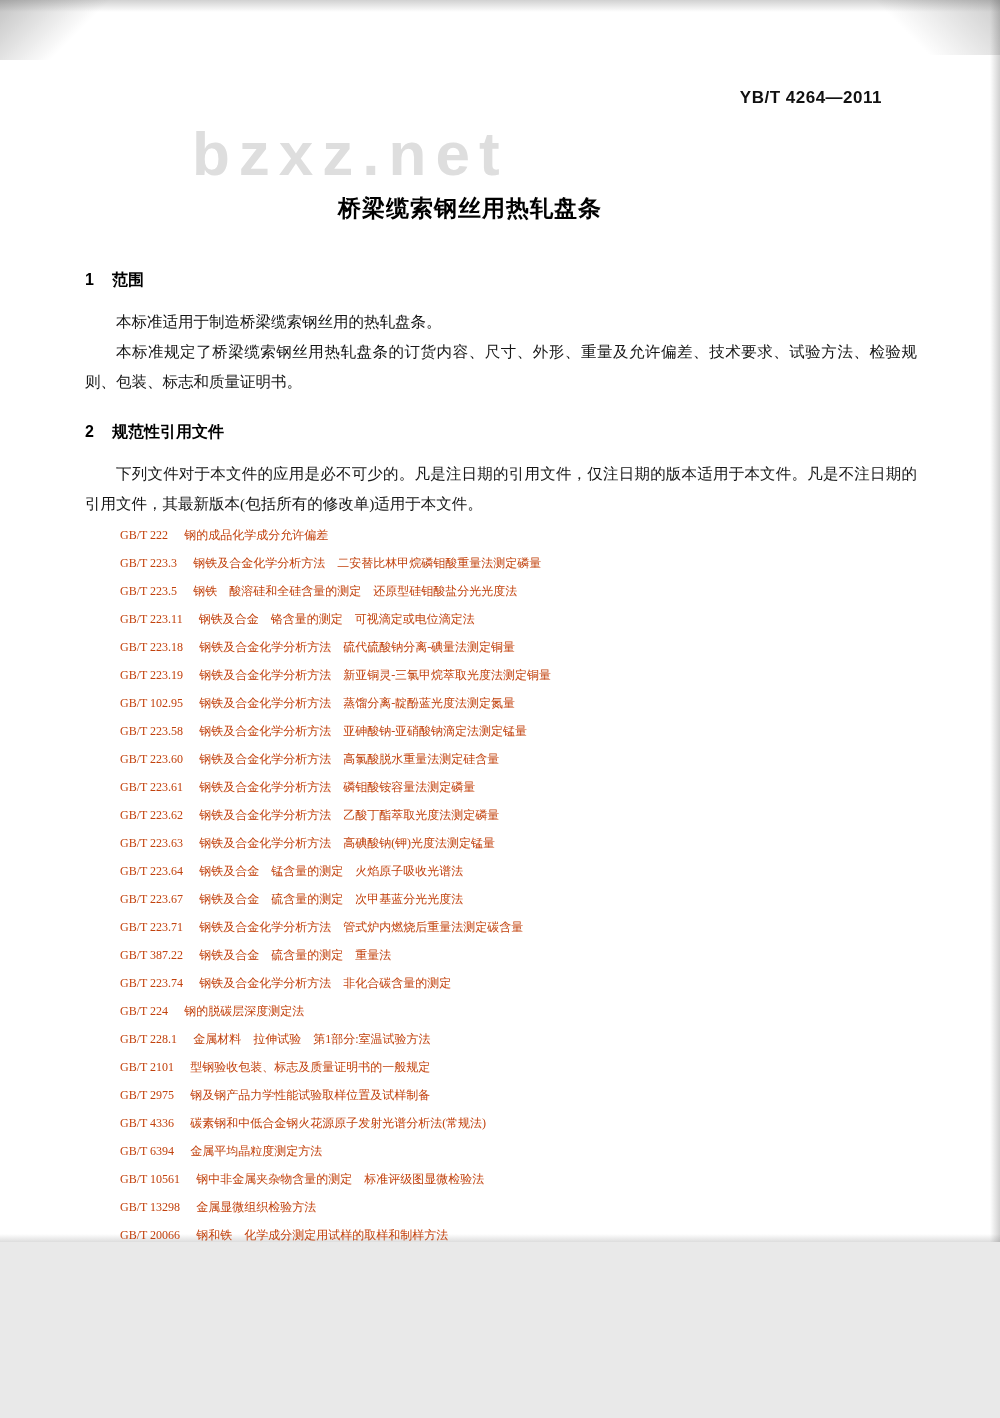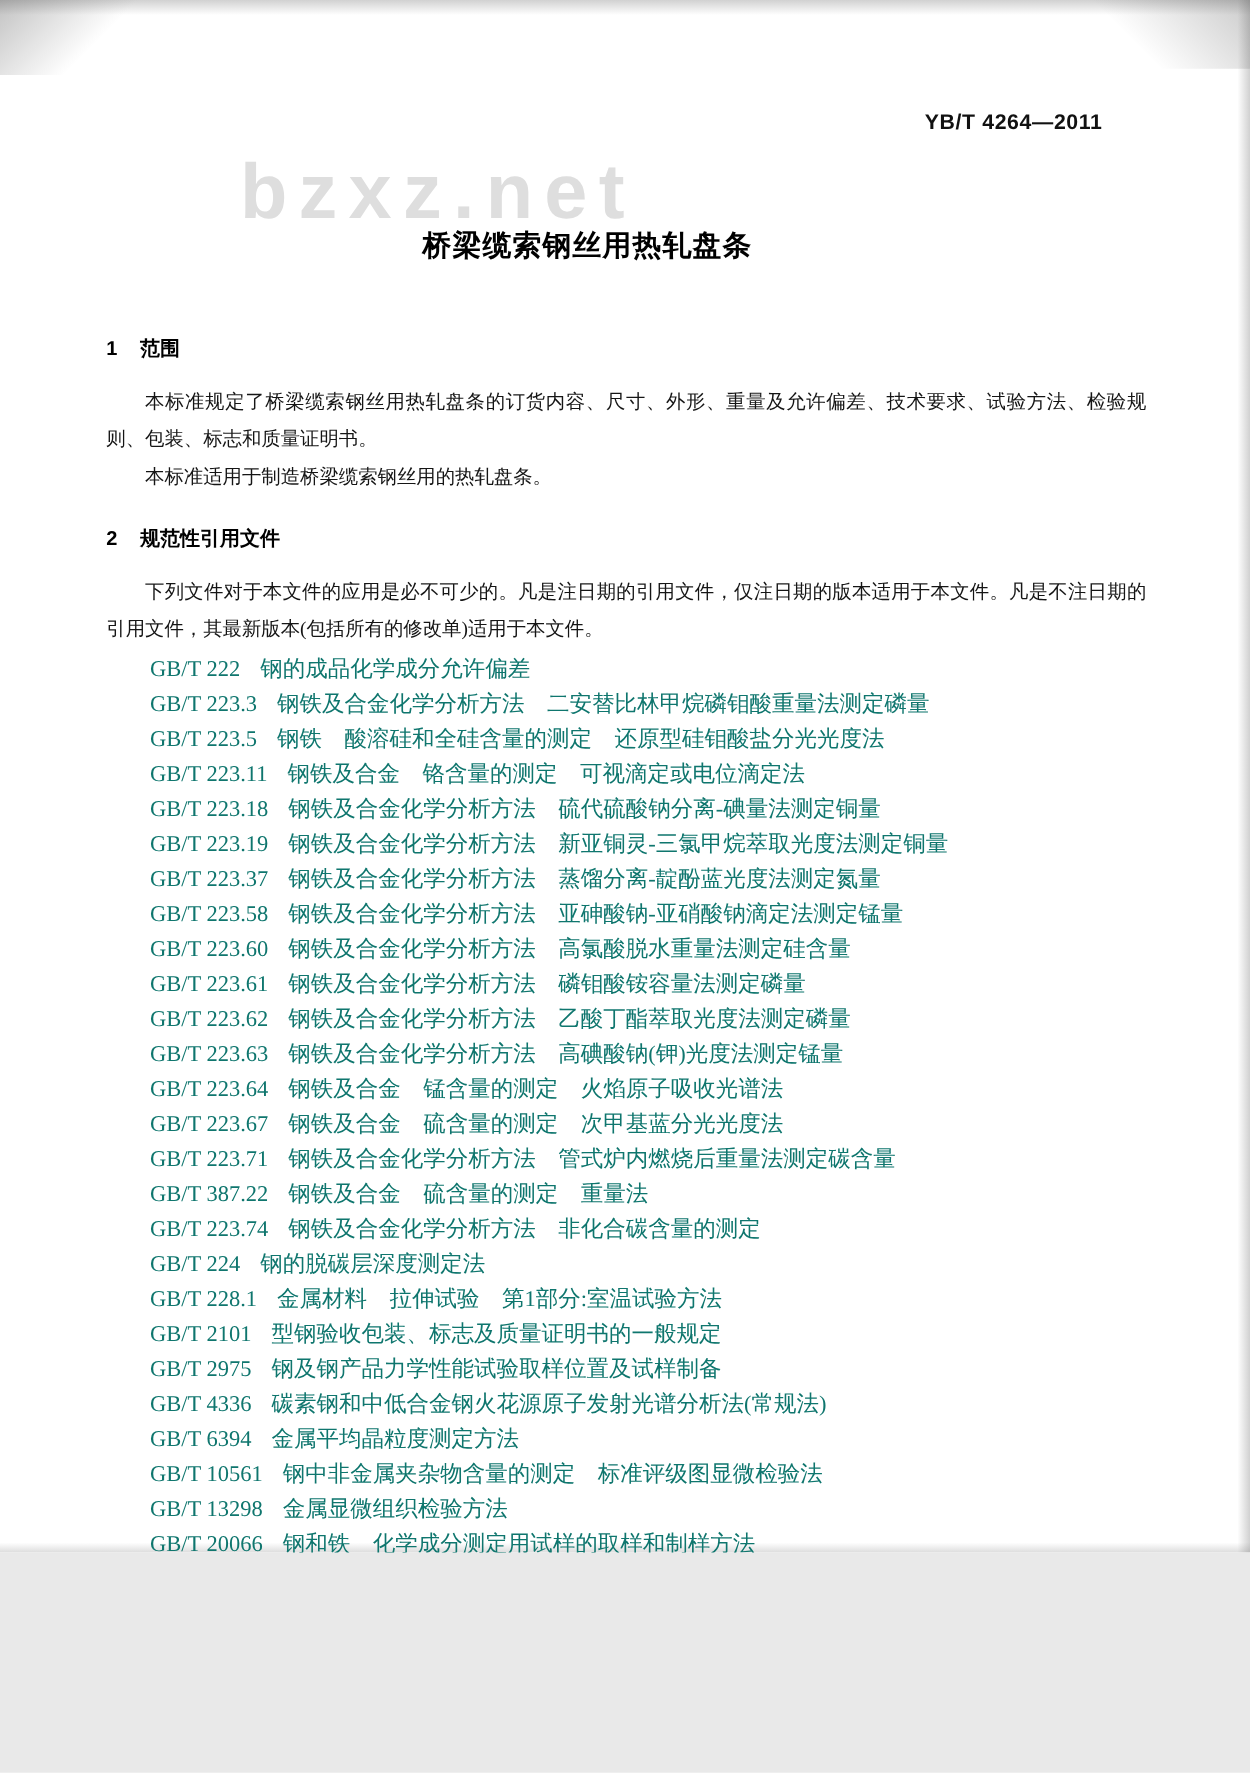--- a/index.html
+++ b/index.html
@@ -49,21 +49,21 @@
     color: #111;
   }
   .watermark {
     position: absolute; top: 118px; left: 192px;
     font-family: "Liberation Sans", "DejaVu Sans", sans-serif;
     font-weight: bold; font-size: 62px; letter-spacing: 9px;
     color: #dedede;
     user-select: none;
   }
   .doc-title {
-    position: absolute; top: 181px; left: 0; width: 940px;
+    position: absolute; top: 193px; left: 0; width: 940px;
     text-align: center;
     font-family: "Liberation Sans", "DejaVu Sans", sans-serif;
     font-weight: bold; font-size: 23px; letter-spacing: 1px;
     color: #000;
   }
 
   .content {
     position: absolute; top: 265px; left: 85px; width: 832px;
   }
   .sec-heading {
@@ -78,23 +78,23 @@
     font-size: 15.5px; line-height: 30px;
     text-indent: 2em; text-align: justify;
     color: #151515;
   }
   .ref-list {
     list-style: none;
     padding-left: 35px;
     margin-top: 2px;
   }
   .ref-item {
-    font-size: 18px; line-height: 28px;
+    font-size: 12px; line-height: 28px;
     white-space: nowrap;
-    color: #0f766e;
+    color: #c2410c;
   }
   .ref-code { display: inline-block; margin-right: 16px; }
 
   .page-number {
     position: absolute; top: 1306px; right: 135px;
     font-size: 15px; color: #222;
   }
 </style>
 </head>
 <body>
@@ -112,22 +112,22 @@
   <div class="watermark">bzxz.net</div>
 
   <h1 class="doc-title">桥梁缆索钢丝用热轧盘条</h1>
 
   <div class="content">
 
     <section class="section">
       <h2 class="sec-heading">
         <span class="sec-num">1</span><span class="sec-title">范围</span>
       </h2>
+      <p class="body-para">本标准适用于制造桥梁缆索钢丝用的热轧盘条。</p>
       <p class="body-para">本标准规定了桥梁缆索钢丝用热轧盘条的订货内容、尺寸、外形、重量及允许偏差、技术要求、试验方法、检验规则、包装、标志和质量证明书。</p>
-      <p class="body-para">本标准适用于制造桥梁缆索钢丝用的热轧盘条。</p>
     </section>
 
     <section class="section">
       <h2 class="sec-heading">
         <span class="sec-num">2</span><span class="sec-title">规范性引用文件</span>
       </h2>
       <p class="body-para">下列文件对于本文件的应用是必不可少的。凡是注日期的引用文件，仅注日期的版本适用于本文件。凡是不注日期的引用文件，其最新版本(包括所有的修改单)适用于本文件。</p>
       <ul class="ref-list">
 
           <li class="ref-item">
@@ -148,21 +148,21 @@
 
           <li class="ref-item">
             <span class="ref-code">GB/T 223.18</span><span class="ref-title">钢铁及合金化学分析方法　硫代硫酸钠分离-碘量法测定铜量</span>
           </li>
 
           <li class="ref-item">
             <span class="ref-code">GB/T 223.19</span><span class="ref-title">钢铁及合金化学分析方法　新亚铜灵-三氯甲烷萃取光度法测定铜量</span>
           </li>
 
           <li class="ref-item">
-            <span class="ref-code">GB/T 223.37</span><span class="ref-title">钢铁及合金化学分析方法　蒸馏分离-靛酚蓝光度法测定氮量</span>
+            <span class="ref-code">GB/T 102.95</span><span class="ref-title">钢铁及合金化学分析方法　蒸馏分离-靛酚蓝光度法测定氮量</span>
           </li>
 
 
           <li class="ref-item">
             <span class="ref-code">GB/T 223.58</span><span class="ref-title">钢铁及合金化学分析方法　亚砷酸钠-亚硝酸钠滴定法测定锰量</span>
           </li>
 
 
           <li class="ref-item">
             <span class="ref-code">GB/T 223.60</span><span class="ref-title">钢铁及合金化学分析方法　高氯酸脱水重量法测定硅含量</span>

